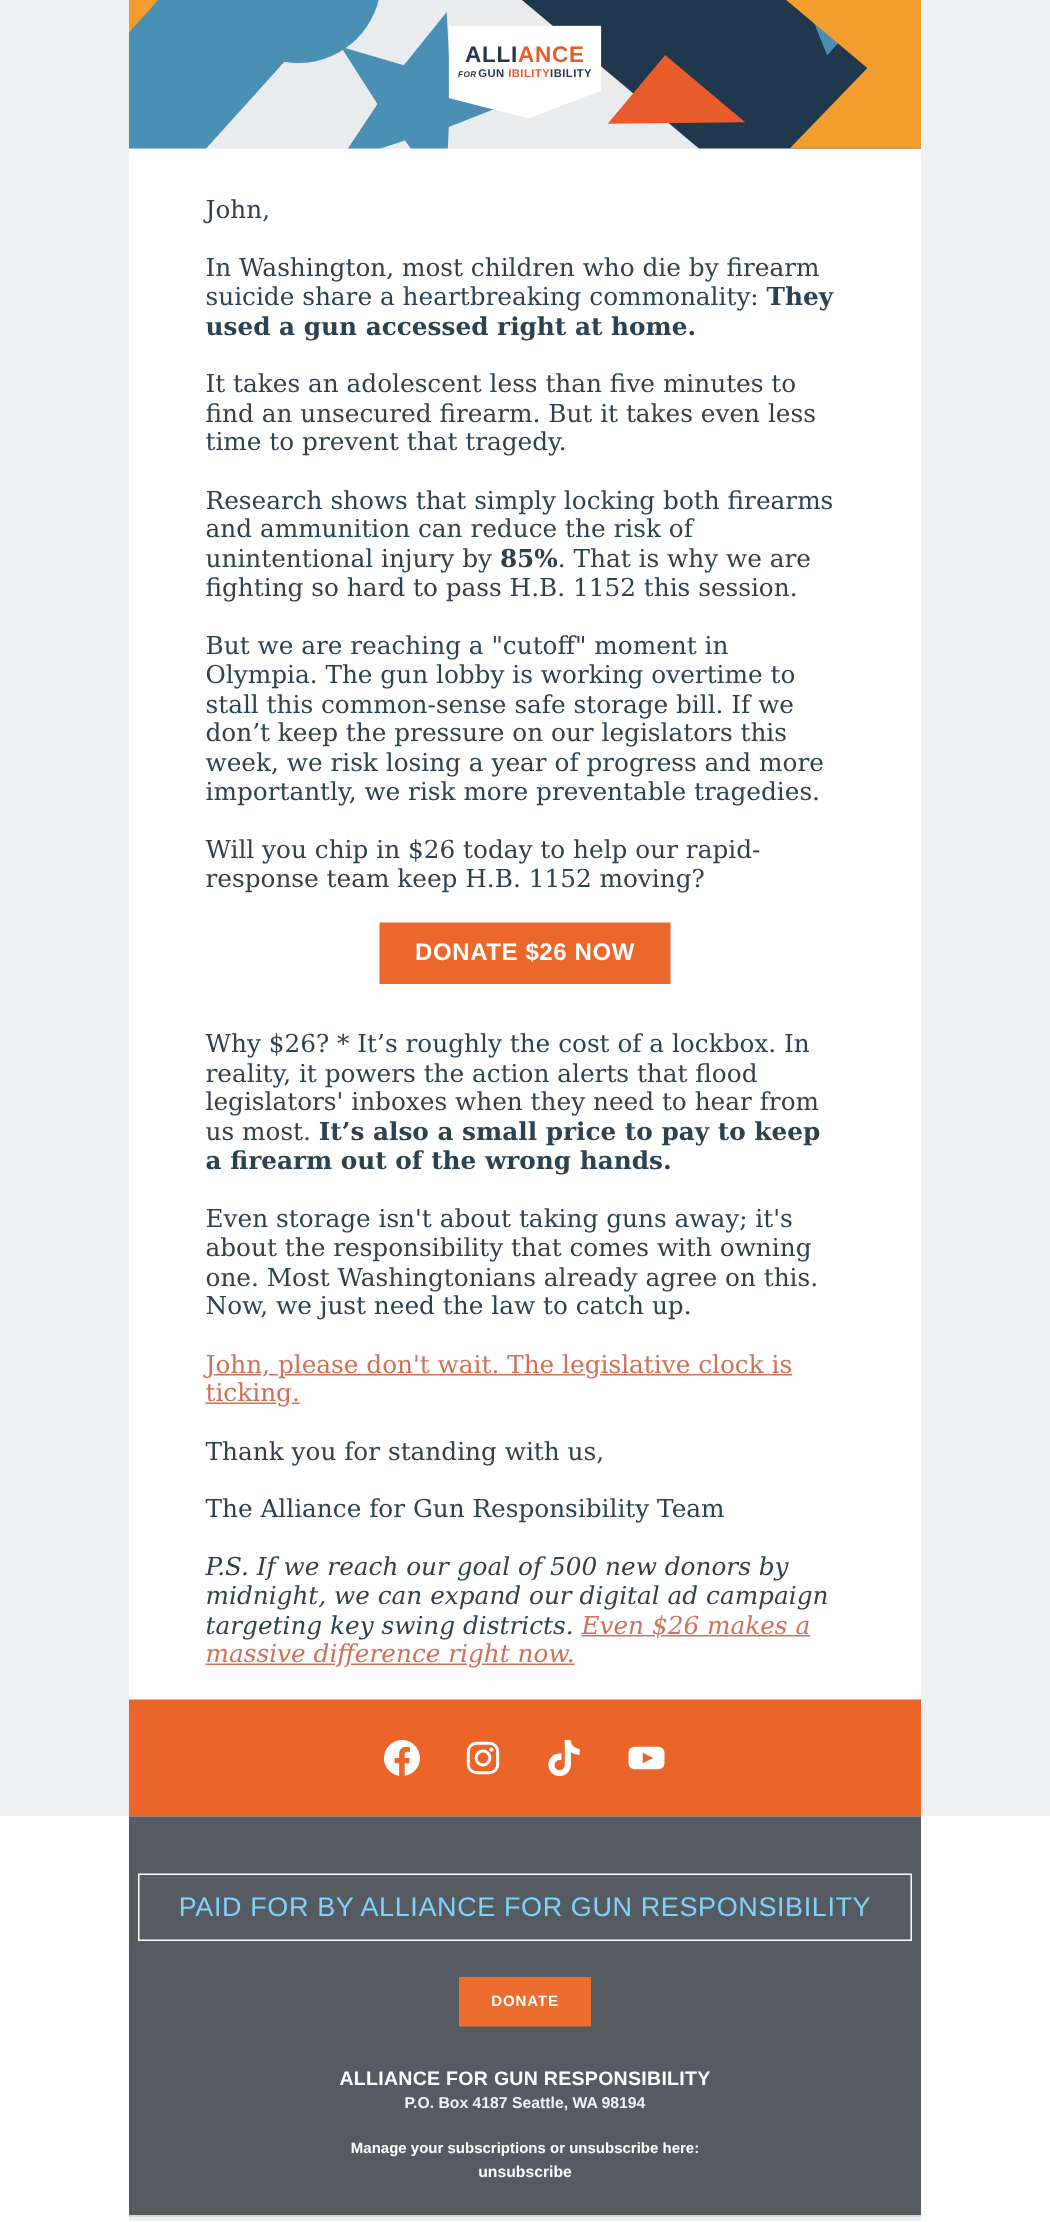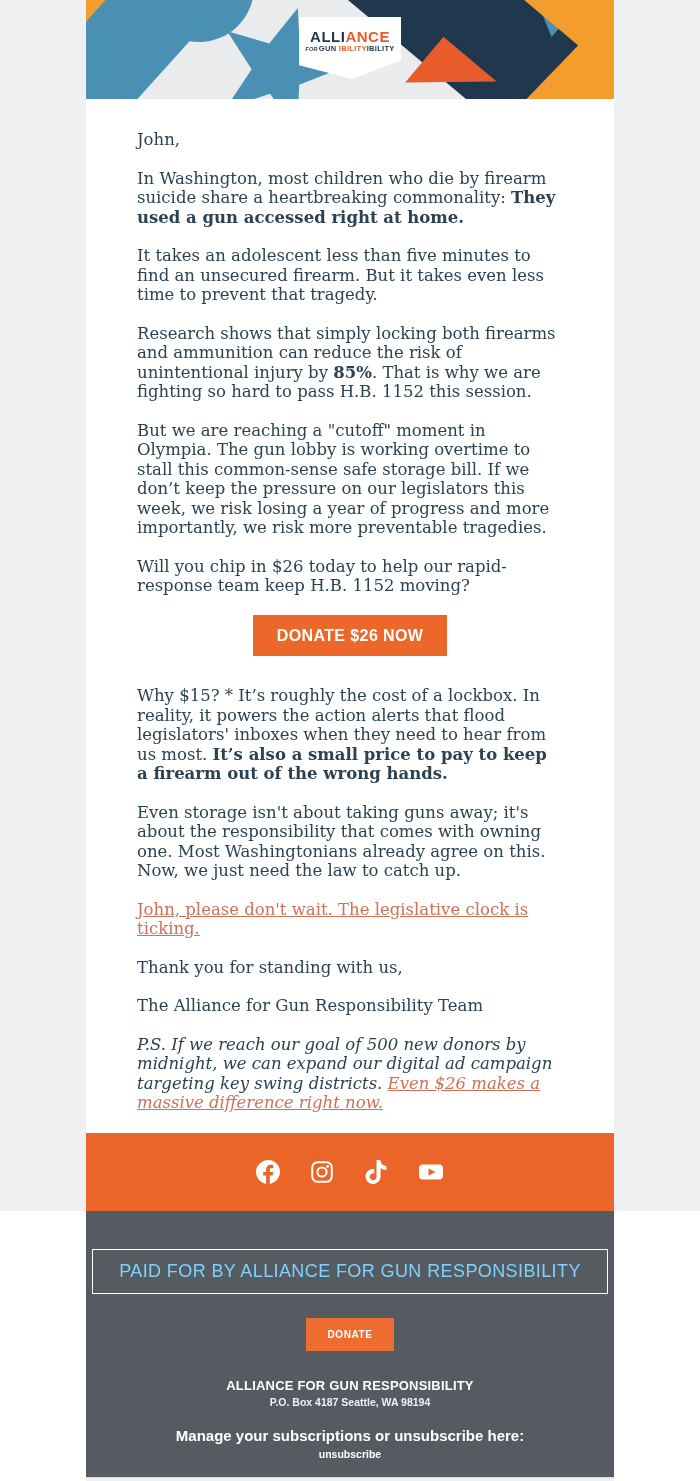--- a/index.html
+++ b/index.html
@@ -63,21 +63,21 @@
     display:inline-block; margin-top:38px; border:1px solid #ffffff;
     padding:11px 26px; font-size:18px; letter-spacing:.4px; color:#7dd3fc;
   }
   .footer-donate {
     display:block; margin:24px auto 0; background:#ed6c2f; color:#ffffff; border:none;
     font-weight:bold; font-size:10px; letter-spacing:.6px; padding:11px 21px; cursor:pointer;
     font-family:"Liberation Sans", sans-serif;
   }
   .org-line1 { margin-top:27px; font-size:13px; font-weight:bold; letter-spacing:.2px; }
   .org-line2 { margin-top:3px; font-size:10.5px; font-weight:bold; color:#f0f1f2; }
-  .manage { margin-top:19px; font-size:15px; font-weight:bold; }
+  .manage { margin-top:19px; font-size:10px; font-weight:bold; }
   .unsub { font-size:10.5px; font-weight:bold; cursor:pointer; }
   .bottom-strip { height:4px; background:#eff1f1; border-top:1px solid #d9dcde; }
 </style>
 </head>
 <body>
 
 <div class="email-col">
 
   <div class="banner">
     <div class="shape bar c-orange" style="width:420px;height:80px;left:-200px;top:-15px;transform:rotate(-48deg);border-radius:0;"></div>
@@ -100,21 +100,21 @@
   <div class="body-sec">
     <p>John,</p>
     <p><span>In Washington, most children who die by firearm suicide share a heartbreaking commonality: </span><b>They used a gun accessed right at home.</b></p>
     <p>It takes an adolescent less than five minutes to find an unsecured firearm. But it takes even less time to prevent that tragedy.</p>
     <p><span>Research shows that simply locking both firearms and ammunition can reduce the risk of unintentional injury by </span><b>85%</b><span>. That is why we are fighting so hard to pass H.B. 1152 this session.</span></p>
     <p>But we are reaching a "cutoff" moment in Olympia. The gun lobby is working overtime to stall this common-sense safe storage bill. If we don’t keep the pressure on our legislators this week, we risk losing a year of progress and more importantly, we risk more preventable tragedies.</p>
     <p>Will you chip in $26 today to help our rapid-response team keep H.B. 1152 moving?</p>
     <div class="btn-row">
       <a class="donate-btn">DONATE $26 NOW</a>
     </div>
-    <p><span>Why $15? * It’s roughly the cost of a lockbox. In reality,  it powers the action alerts that flood legislators' inboxes when they need to hear from us most. </span><b>It’s also a small price to pay to keep a firearm out of the wrong hands.</b></p>
+    <p><span>Why $26? * It’s roughly the cost of a lockbox. In reality,  it powers the action alerts that flood legislators' inboxes when they need to hear from us most. </span><b>It’s also a small price to pay to keep a firearm out of the wrong hands.</b></p>
     <p>Even storage isn't about taking guns away; it's about the responsibility that comes with owning one. Most Washingtonians already agree on this. Now, we just need the law to catch up.</p>
     <p><a class="body-link">John, please don't wait. The legislative clock is ticking.</a></p>
     <p>Thank you for standing with us,</p>
     <p>The Alliance for Gun Responsibility Team</p>
     <p class="ps"><span>P.S. If we reach our goal of 500 new donors by midnight, we can expand our digital ad campaign targeting key swing districts. </span><a class="body-link">Even $26 makes a massive difference right now.</a></p>
     <div class="divider"></div>
   </div>
 
   <div class="social-band">
     <a class="soc">

